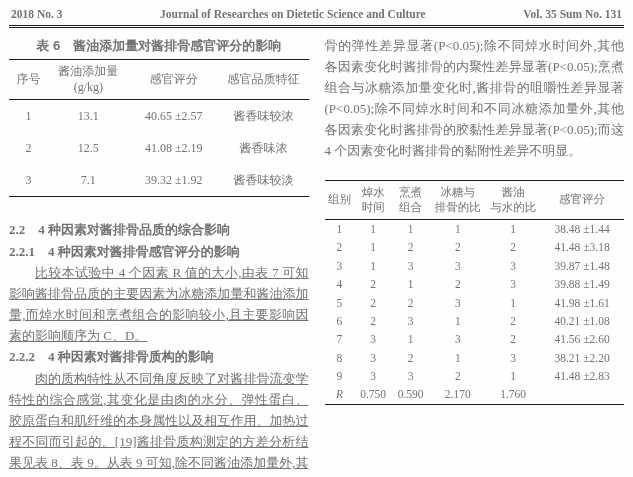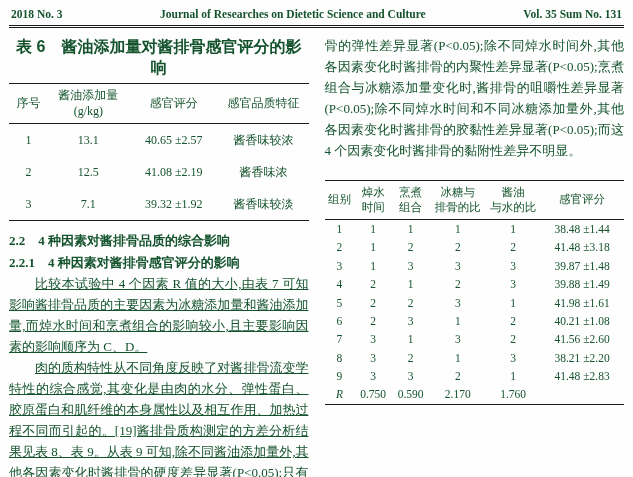--- a/index.html
+++ b/index.html
@@ -1,20 +1,20 @@
 <!DOCTYPE html>
 <html><head>
 <meta charset="utf-8">
 <style>
   * { box-sizing: border-box; }
   html, body { margin: 0; padding: 0; background: #f2f2f2; }
   .page {
     width: 633px; height: 477px;
     background: #fefefe;
-    color: #14532d;
+    color: #737373;
     font-family: "Liberation Serif", serif;
     padding: 5px 9px 0 9px;
     overflow: hidden;
     position: relative;
   }
   
   .page-header {
     display: flex; justify-content: space-between; align-items: baseline;
     font-weight: bold; font-size: 11.5px;
     padding: 3px 2px 5px 2px;
@@ -33,21 +33,21 @@
   
   p { margin: 0; font-size: 13px; line-height: 21px; text-align: justify; }
   .indent { text-indent: 2em; text-decoration: underline; }
   .sec-heading {
     font-size: 13px; line-height: 21.5px; font-weight: bold;
     white-space: pre-wrap; text-align: left;
   }
 
   
   .table-caption {
-    text-align: center; font-weight: bold; font-size: 16px;
+    text-align: center; font-weight: bold; font-size: 13px;
     font-family: "Liberation Sans", sans-serif;
     margin: 2px 0 4px 0;
     white-space: pre-wrap;
   }
 
   
   table {
     width: 100%; border-collapse: collapse;
     border-top: 1.6px solid #1a1a1a;
     border-bottom: 1.6px solid #1a1a1a;
@@ -71,21 +71,21 @@
   .t7 td { font-size: 11.5px; padding: 3.2px 0; }
   .t7 th { font-size: 11.5px; }
   .t7 col.c1 { width: 10%; }
   .t7 col.c2 { width: 12.5%; }
   .t7 col.c3 { width: 12.5%; }
   .t7 col.c4 { width: 19%; }
   .t7 col.c5 { width: 18%; }
   .t7 col.c6 { width: 28%; }
 
   .para-top { margin-bottom: 19px; }
-  .left-headings-gap { margin-top: 9px; }
+  .left-headings-gap { margin-top: 22px; }
   i.var { font-style: italic; font-family: "Liberation Serif", serif; }
 </style>
 </head>
 <body>
 
 <div class="page">
 
   <div class="page-header">
     <span>2018 No. 3</span>
     <span>Journal of Researches on Dietetic Science and Culture</span>
@@ -131,20 +131,21 @@
               <td>7.1</td>
               <td>39.32 ±1.92</td>
               <td>酱香味较淡</td>
             </tr>
           </tbody>
       </table>
 
       <p class="sec-heading left-headings-gap">2.2　4 种因素对酱排骨品质的综合影响</p>
       <p class="sec-heading">2.2.1　4 种因素对酱排骨感官评分的影响</p>
       <p class="indent">比较本试验中 4 个因素 R 值的大小,由表 7 可知影响酱排骨品质的主要因素为冰糖添加量和酱油添加量,而焯水时间和烹煮组合的影响较小,且主要影响因素的影响顺序为 C、D。</p>
+      <p class="sec-heading">2.2.2　4 种因素对酱排骨质构的影响</p>
       <p class="indent">肉的质构特性从不同角度反映了对酱排骨流变学特性的综合感觉,其变化是由肉的水分、弹性蛋白、胶原蛋白和肌纤维的本身属性以及相互作用、加热过程不同而引起的。[19]酱排骨质构测定的方差分析结果见表 8、表 9。从表 9 可知,除不同酱油添加量外,其他各因素变化时酱排骨的硬度差异显著(P&lt;0.05);只有不同烹煮组合,酱排</p>
     </div>
 
     <div class="col">
       <p class="para-top">骨的弹性差异显著(P&lt;0.05);除不同焯水时间外,其他各因素变化时酱排骨的内聚性差异显著(P&lt;0.05);烹煮组合与冰糖添加量变化时,酱排骨的咀嚼性差异显著(P&lt;0.05);除不同焯水时间和不同冰糖添加量外,其他各因素变化时酱排骨的胶黏性差异显著(P&lt;0.05);而这 4 个因素变化时酱排骨的黏附性差异不明显。</p>
 
       <table class="t7">
         <colgroup>
             <col class="c1">
             <col class="c2">

